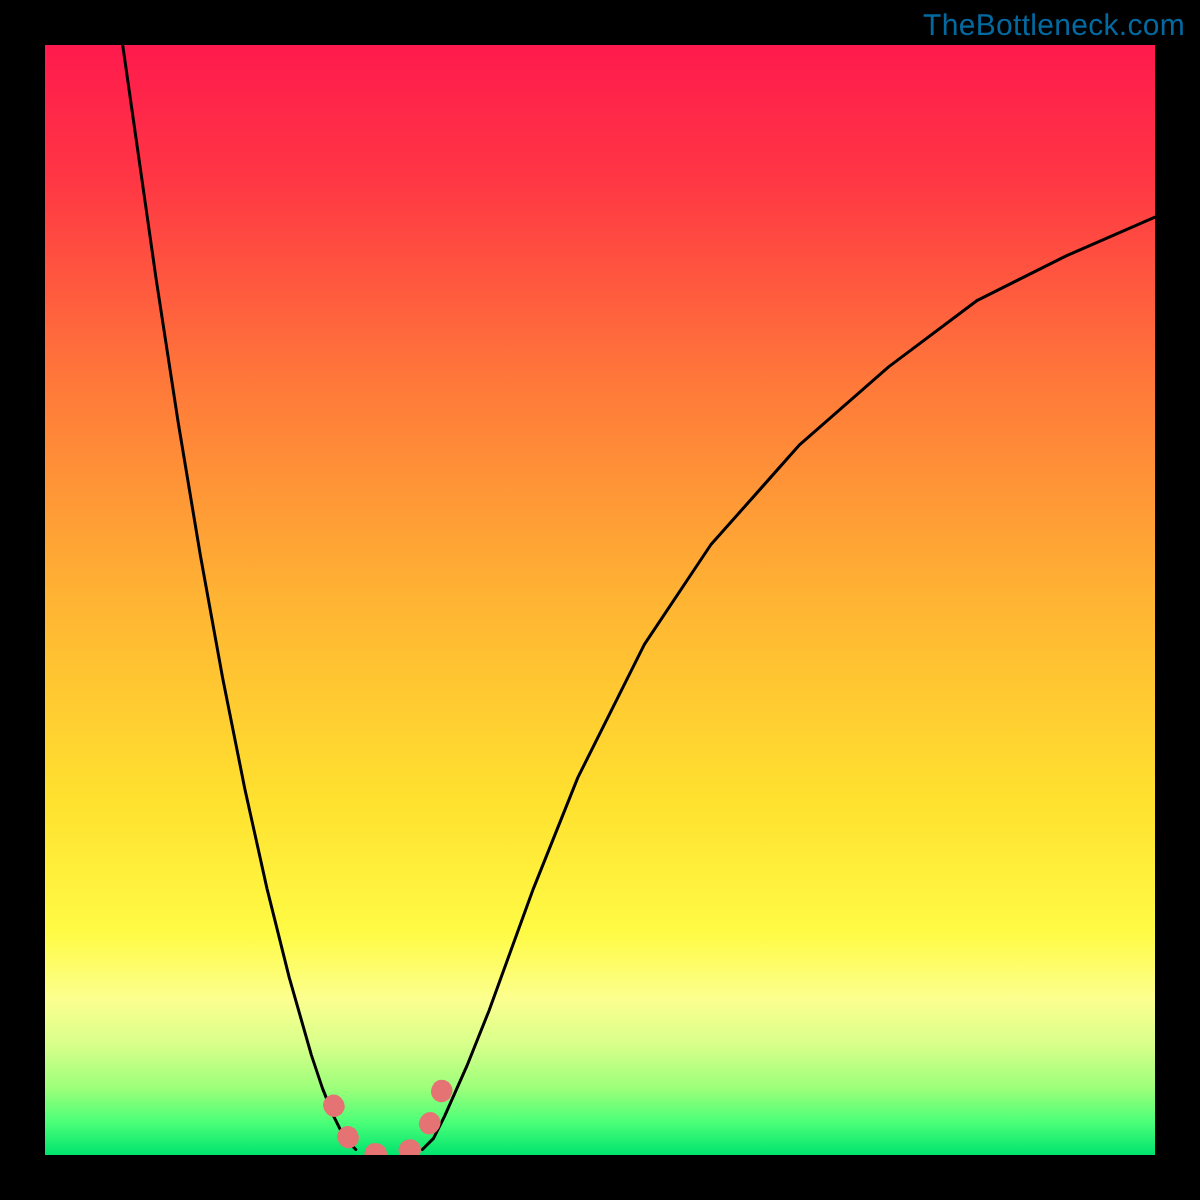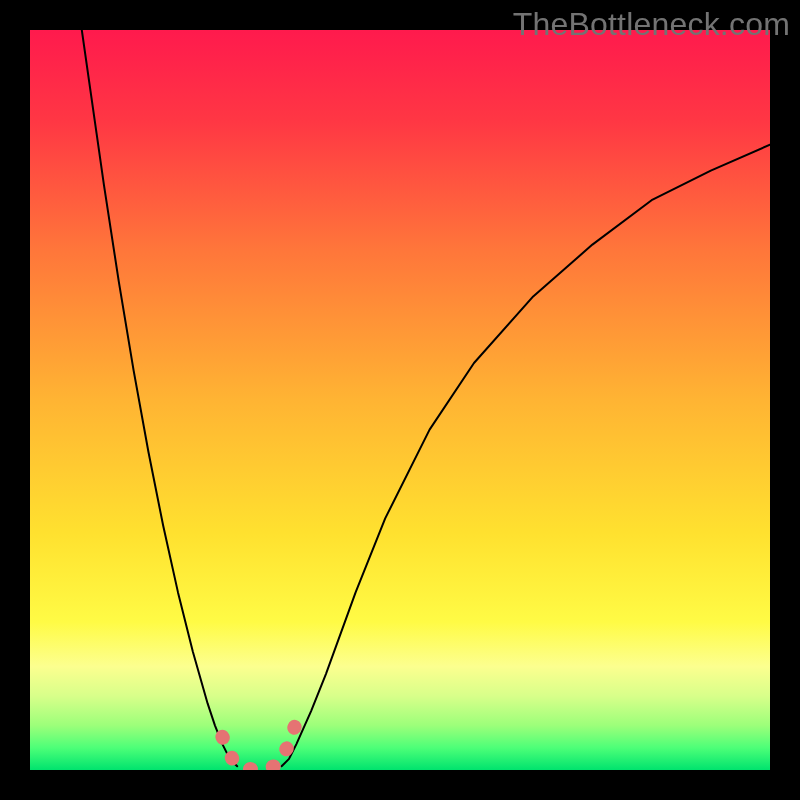--- a/index.html
+++ b/index.html
@@ -23,22 +23,22 @@
     left: 0;
     top: 0;
     width: 740px;
     height: 740px;
   }
   .watermark {
     position: absolute;
     top: 6px;
     right: 10px;
     font-family: Arial, Helvetica, sans-serif;
-    font-size: 32px;
-    color: #737373;
+    font-size: 20px;
+    color: #0369a1;
     font-weight: 400;
     letter-spacing: 0.2px;
   }
 </style>
 </head>
 <body>
 
 <div class="frame">
   <svg class="plot" viewBox="0 0 740 740" preserveAspectRatio="none">
     <defs>

